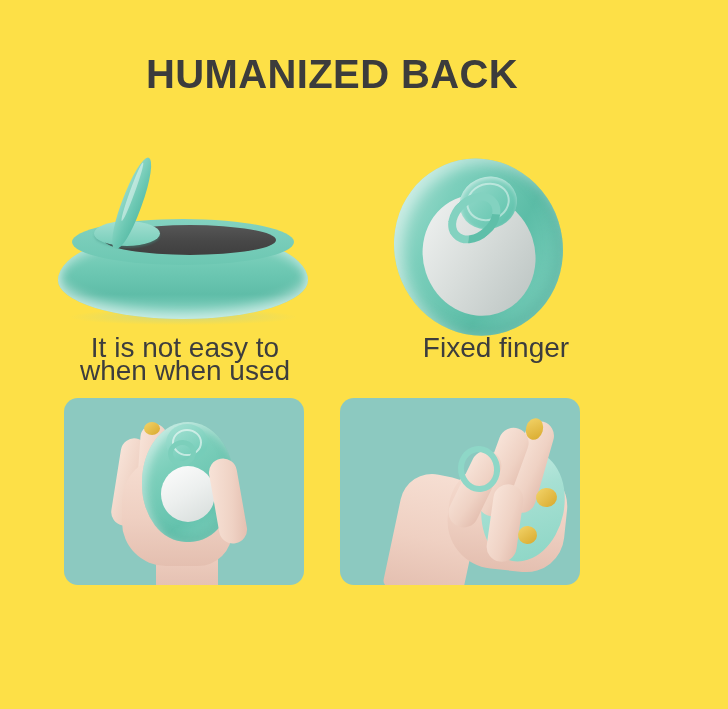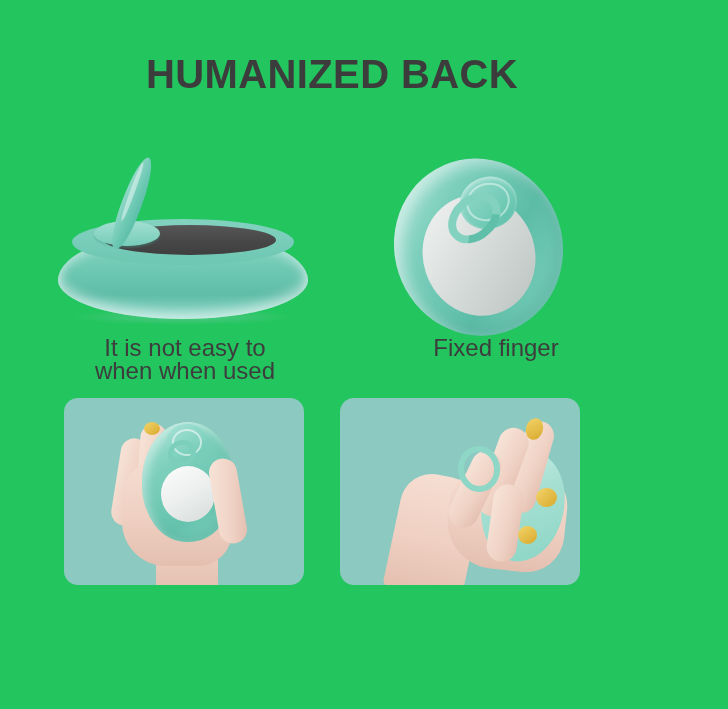--- a/index.html
+++ b/index.html
@@ -11,21 +11,21 @@
     height: 709px;
     background: #ffffff;
     font-family: "Liberation Sans", sans-serif;
     overflow: hidden;
     position: relative;
   }
   .page {
     position: relative;
     width: 728px;
     height: 709px;
-    background: #22c55e;
+    background: #fde047;
   }
 
   
   .title-block {
     position: absolute;
     left: 0;
     top: 52px;
     width: 664px;
     text-align: center;
   }
@@ -60,21 +60,21 @@
     width: 100%;
     height: 185px;
   }
 
   .caption {
     position: absolute;
     left: 0;
     width: 100%;
     top: 186px;
     text-align: center;
-    font-size: 24px;
+    font-size: 28px;
     line-height: 23px;
     color: #3d3d3d;
     font-weight: normal;
   }
   .caption .cap-line { display: block; }
 
   
   .devA {
     position: absolute;
     left: 18px;

